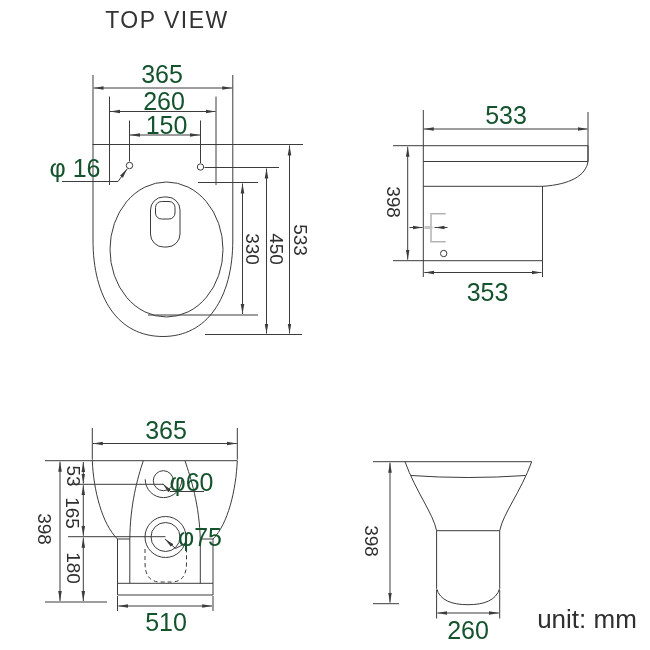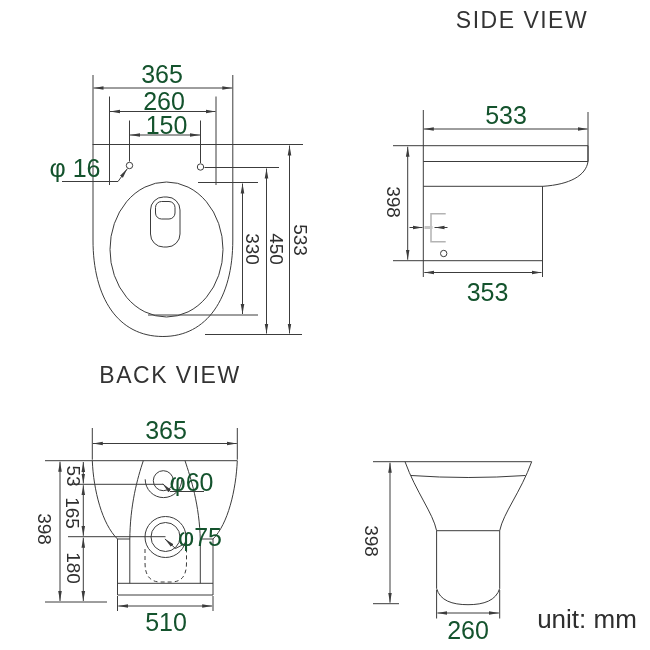--- a/index.html
+++ b/index.html
@@ -116,22 +116,21 @@
       <path class="ln" d="M 436.6,530.7 H 499.7"></path>
       <path class="ln" d="M 436.6,530.7 V 588.5 M 499.7,530.7 V 588.5"></path>
       <path class="ln" d="M 436.6,588.5 C 440,600.5 452,604.7 468,604.7 C 484,604.7 496,600.5 499.7,588.5"></path>
       <path class="ln" d="M 373,603.7 H 399"></path>
       <line class="ln" x1="390" y1="462.7" x2="390" y2="602.7" marker-start="url(#ah)" marker-end="url(#ah)"></line>
       <path class="ln" d="M 436.6,590 V 618.5 M 499.7,590 V 618.5"></path>
       <line class="ln" x1="437.4" y1="613" x2="498.9" y2="613" marker-start="url(#ah)" marker-end="url(#ah)"></line>
     </g>
   </svg>
 
-  <div class="title" style="left:522px;top:20px">SIDE VIEW</div>
-  <div class="title" style="left:170px;top:375px">BACK VIEW</div>
+  <div class="title" style="left:167px;top:20px">TOP VIEW</div>
 
   <div class="lbl" style="left:162px;top:74px">365</div>
   <div class="lbl" style="left:164px;top:101px">260</div>
   <div class="lbl" style="left:166.5px;top:125px">150</div>
   <div class="lbl" style="left:75px;top:167.5px">φ 16</div>
   <div class="vlbl" style="left:252px;top:249px">330</div>
   <div class="vlbl" style="left:276px;top:249px">450</div>
   <div class="vlbl" style="left:299.5px;top:240px">533</div>
 
   <div class="lbl" style="left:506px;top:115px">533</div>

